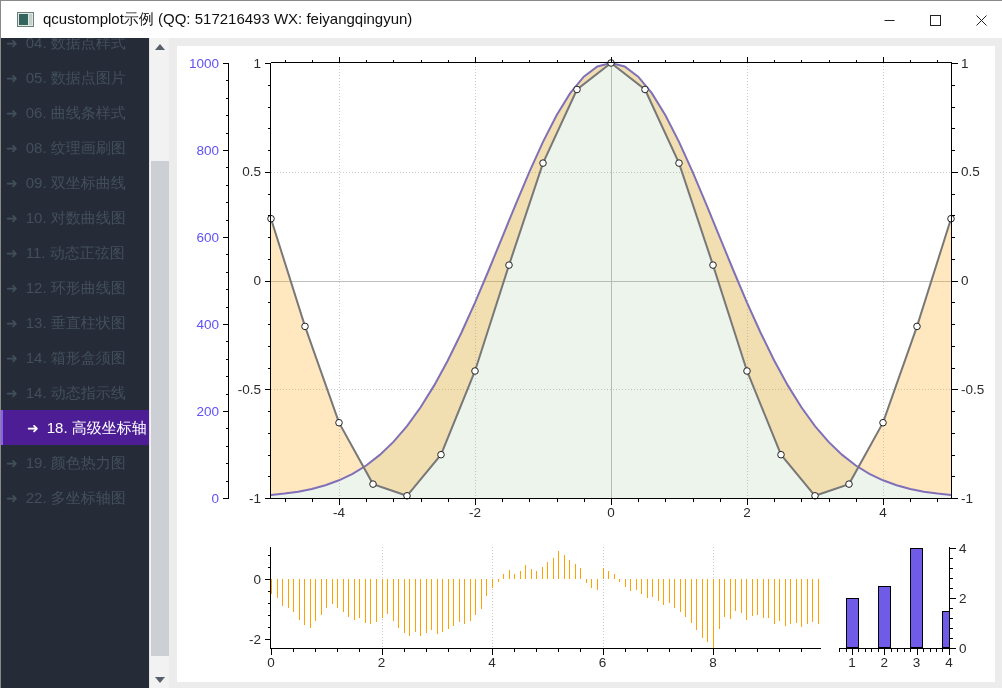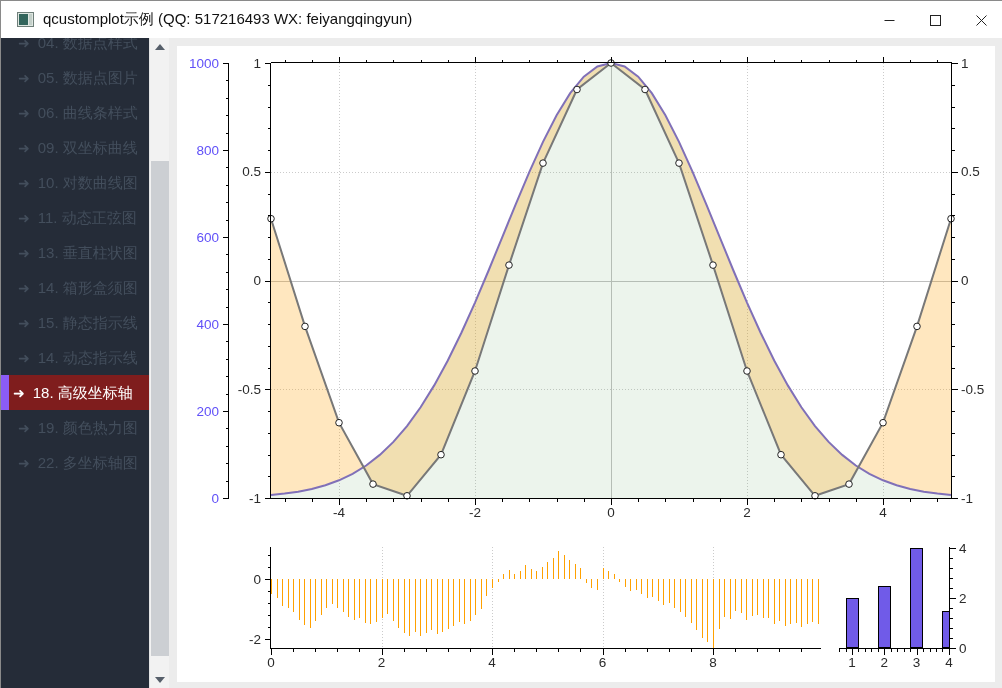--- a/index.html
+++ b/index.html
@@ -6,23 +6,23 @@
   html,body{width:1002px;height:688px;overflow:hidden}
   body{font-family:"Liberation Sans",sans-serif;background:#fff;position:relative}
   .window{position:absolute;inset:0;border:1px solid #8a8a8a;background:#fff}
   .titlebar{position:absolute;left:4px;top:0;width:100%;height:37px;background:#ffffff;display:flex;align-items:center}
   .app-icon{margin-left:12px;width:17px;height:15px;flex:0 0 auto}
   .title-text{margin-left:9px;font-size:15px;color:#101010;white-space:nowrap}
   .win-btns{position:absolute;right:1px;top:1px;height:36px;display:flex}
   .win-btn{width:46px;height:36px;display:flex;align-items:center;justify-content:center;cursor:pointer}
   .sidebar{position:absolute;left:0;top:37px;width:148px;height:651px;background:#252c38;overflow:hidden}
   .side-list{position:absolute;top:-13px;left:0;width:100%}
-  .side-item{height:35px;line-height:35px;color:#434e5c;font-size:15px;padding-left:17px;white-space:nowrap;cursor:pointer}
+  .side-item{height:35px;line-height:35px;color:#434e5c;font-size:15px;padding-left:5px;white-space:nowrap;cursor:pointer}
   .side-item .arr{margin-right:8px;font-size:14px}
-  .side-item.sel{background:#7f1d1d;color:#ffffff;border-left:8px solid #8b5cf6;padding-left:4px}
+  .side-item.sel{background:#4c1d95;color:#ffffff;border-left:2px solid #8b5cf6;padding-left:24px}
   .vscroll{position:absolute;left:148px;top:37px;width:20px;height:651px;background:#f2f2f2;border-left:1px solid #e4e4e4}
   .scroll-btn{position:absolute;left:0;width:19px;height:18px;display:flex;align-items:center;justify-content:center;background:#f2f2f2;cursor:pointer}
   .scroll-btn.up{top:0}
   .scroll-btn.down{bottom:0}
   .tri-up{width:0;height:0;border-left:5px solid transparent;border-right:5px solid transparent;border-bottom:6px solid #565f6a}
   .tri-down{width:0;height:0;border-left:5px solid transparent;border-right:5px solid transparent;border-top:6px solid #565f6a}
   .scroll-thumb{position:absolute;left:1px;top:123px;width:18px;height:495px;background:#cccfd3;cursor:grab}
   .plot-pane{position:absolute;left:168px;top:37px;width:834px;height:651px;background:#ececec}
   .plot-widget{position:absolute;left:8px;top:8px;width:818px;height:636px;background:#ffffff}
   .plot-widget svg{position:absolute;left:0;top:0;display:block}
@@ -58,26 +58,27 @@
           </svg>
       </div>
     </div>
   </div>
 
   <div class="sidebar">
     <div class="side-list" id="side-list">
         <div class="side-item"><span class="arr">➜</span><span>04. 数据点样式</span></div>
         <div class="side-item"><span class="arr">➜</span><span>05. 数据点图片</span></div>
         <div class="side-item"><span class="arr">➜</span><span>06. 曲线条样式</span></div>
+        <div class="side-item"><span class="arr">➜</span><span>08. 纹理画刷图</span></div>
         <div class="side-item"><span class="arr">➜</span><span>09. 双坐标曲线</span></div>
         <div class="side-item"><span class="arr">➜</span><span>10. 对数曲线图</span></div>
         <div class="side-item"><span class="arr">➜</span><span>11. 动态正弦图</span></div>
+        <div class="side-item"><span class="arr">➜</span><span>12. 环形曲线图</span></div>
         <div class="side-item"><span class="arr">➜</span><span>13. 垂直柱状图</span></div>
         <div class="side-item"><span class="arr">➜</span><span>14. 箱形盒须图</span></div>
-        <div class="side-item"><span class="arr">➜</span><span>15. 静态指示线</span></div>
         <div class="side-item"><span class="arr">➜</span><span>14. 动态指示线</span></div>
         <div class="side-item sel"><span class="arr">➜</span><span>18. 高级坐标轴</span></div>
         <div class="side-item"><span class="arr">➜</span><span>19. 颜色热力图</span></div>
         <div class="side-item"><span class="arr">➜</span><span>22. 多坐标轴图</span></div>
       </div>
   </div>
 
   <div class="vscroll">
     <div class="scroll-btn up">
         <div class="tri-up"></div>

